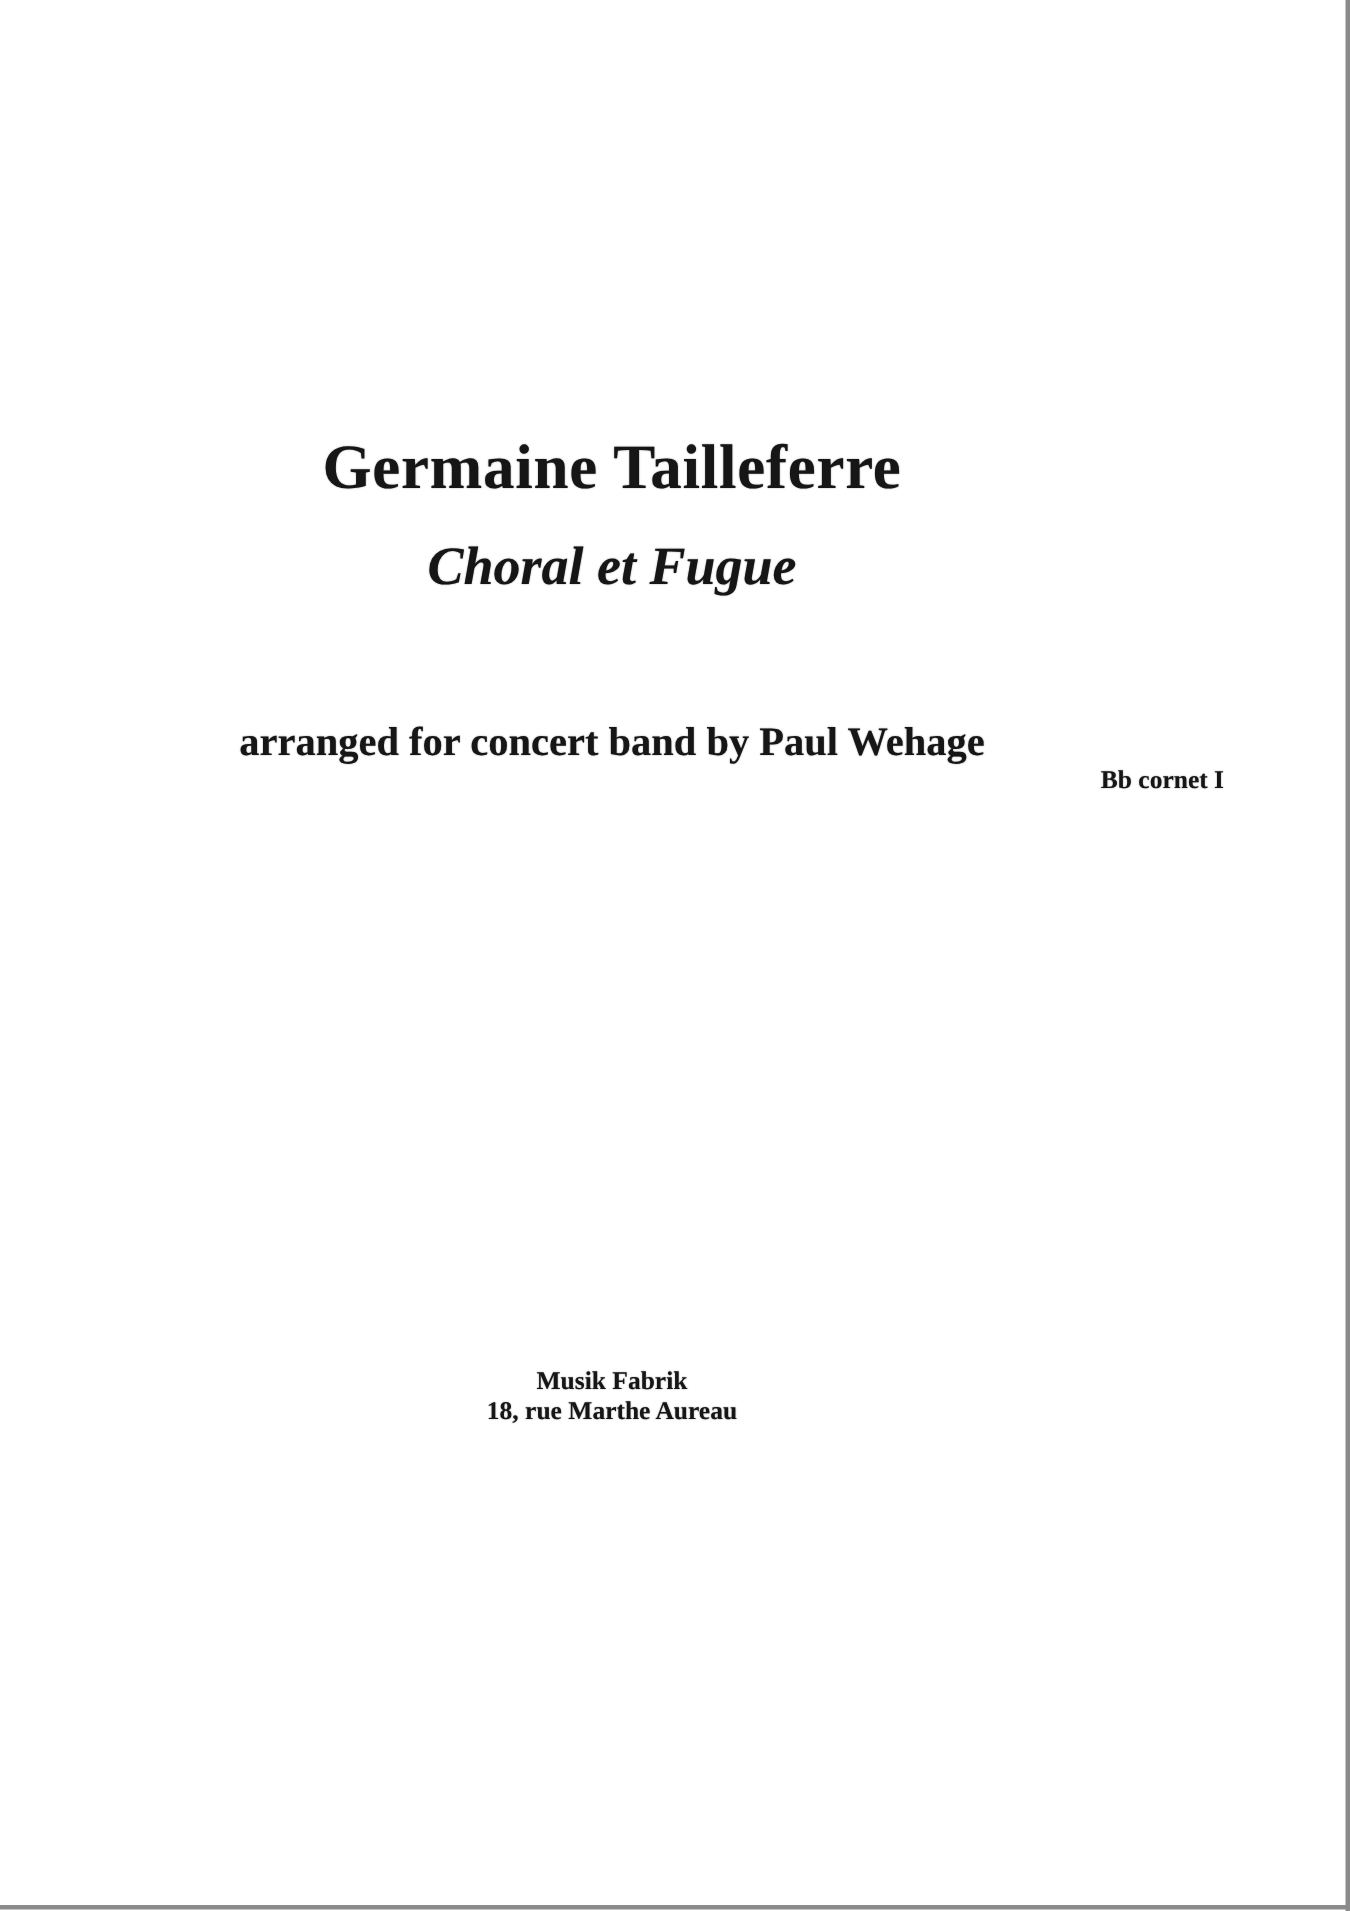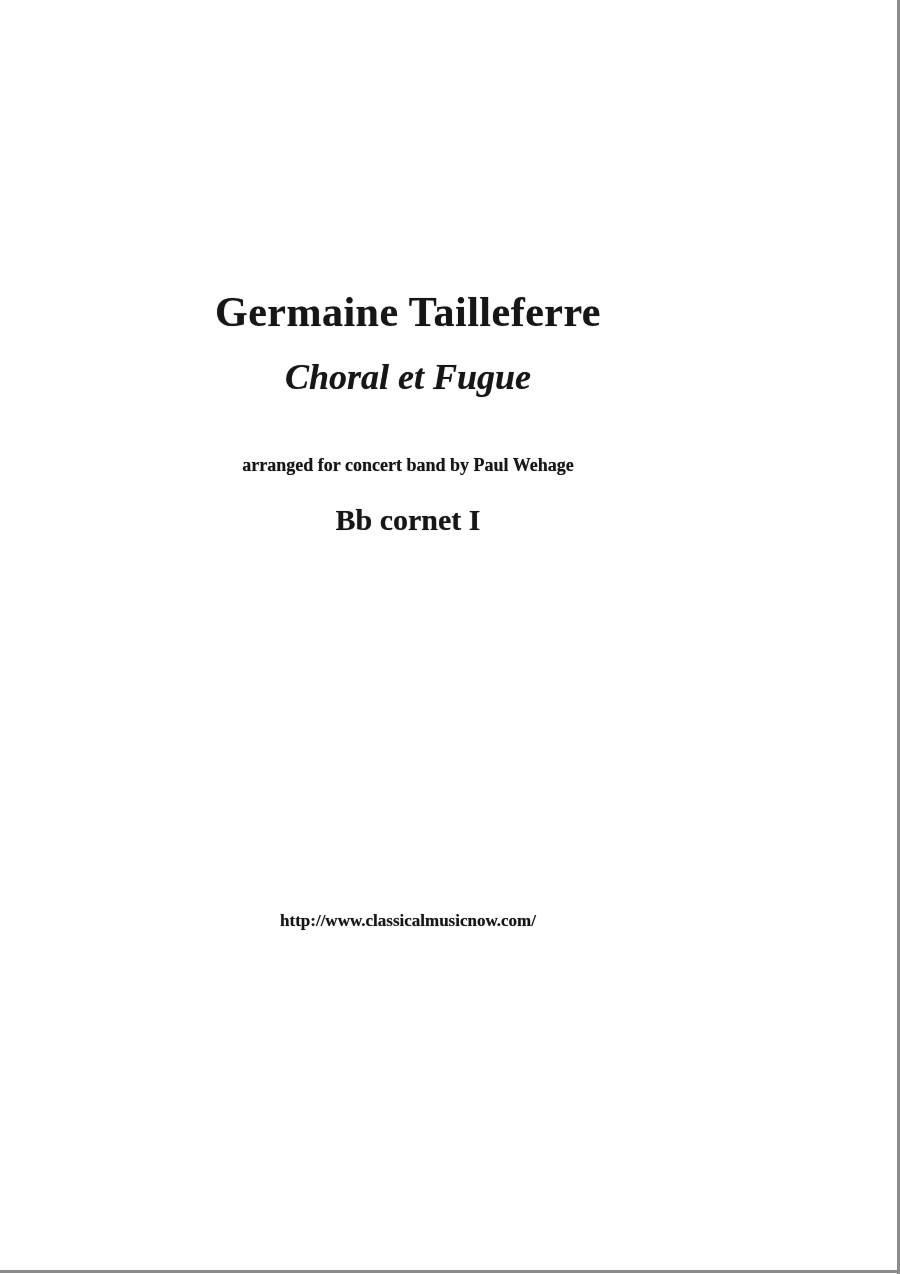--- a/index.html
+++ b/index.html
@@ -43,28 +43,29 @@
     letter-spacing:0.5px;
   }
   .work-title{
     top:357px;
     font-size:36px;
     line-height:41px;
     font-style:italic;
     text-align:center;
   }
   .credit{
-    top:451px;
-    font-size:18px;
+    top:480px;
+    font-size:27px;
     line-height:28px;
   }
   .part{
     top:506px;
-    font-size:30px;
+    font-size:17px;
     line-height:28px;
+    text-align:right;
   }
   .publisher{
     top:911px;
     font-size:17px;
     line-height:20px;
   }
 </style>
 </head>
 <body>
 
@@ -72,19 +73,20 @@
 
   <h1 class="centered composer">Germaine Tailleferre</h1>
 
   <h2 class="centered work-title">Choral et Fugue</h2>
 
   <div class="centered credit">arranged for concert band by Paul Wehage</div>
 
   <div class="centered part">Bb cornet I</div>
 
   <div class="centered publisher">
-    <div>http://www.classicalmusicnow.com/</div>
+    <div>Musik Fabrik</div>
+    <div>18, rue Marthe Aureau</div>
   </div>
 
   <div class="edge-right"></div>
   <div class="edge-bottom"></div>
 
 </div>
 
 </body></html>

